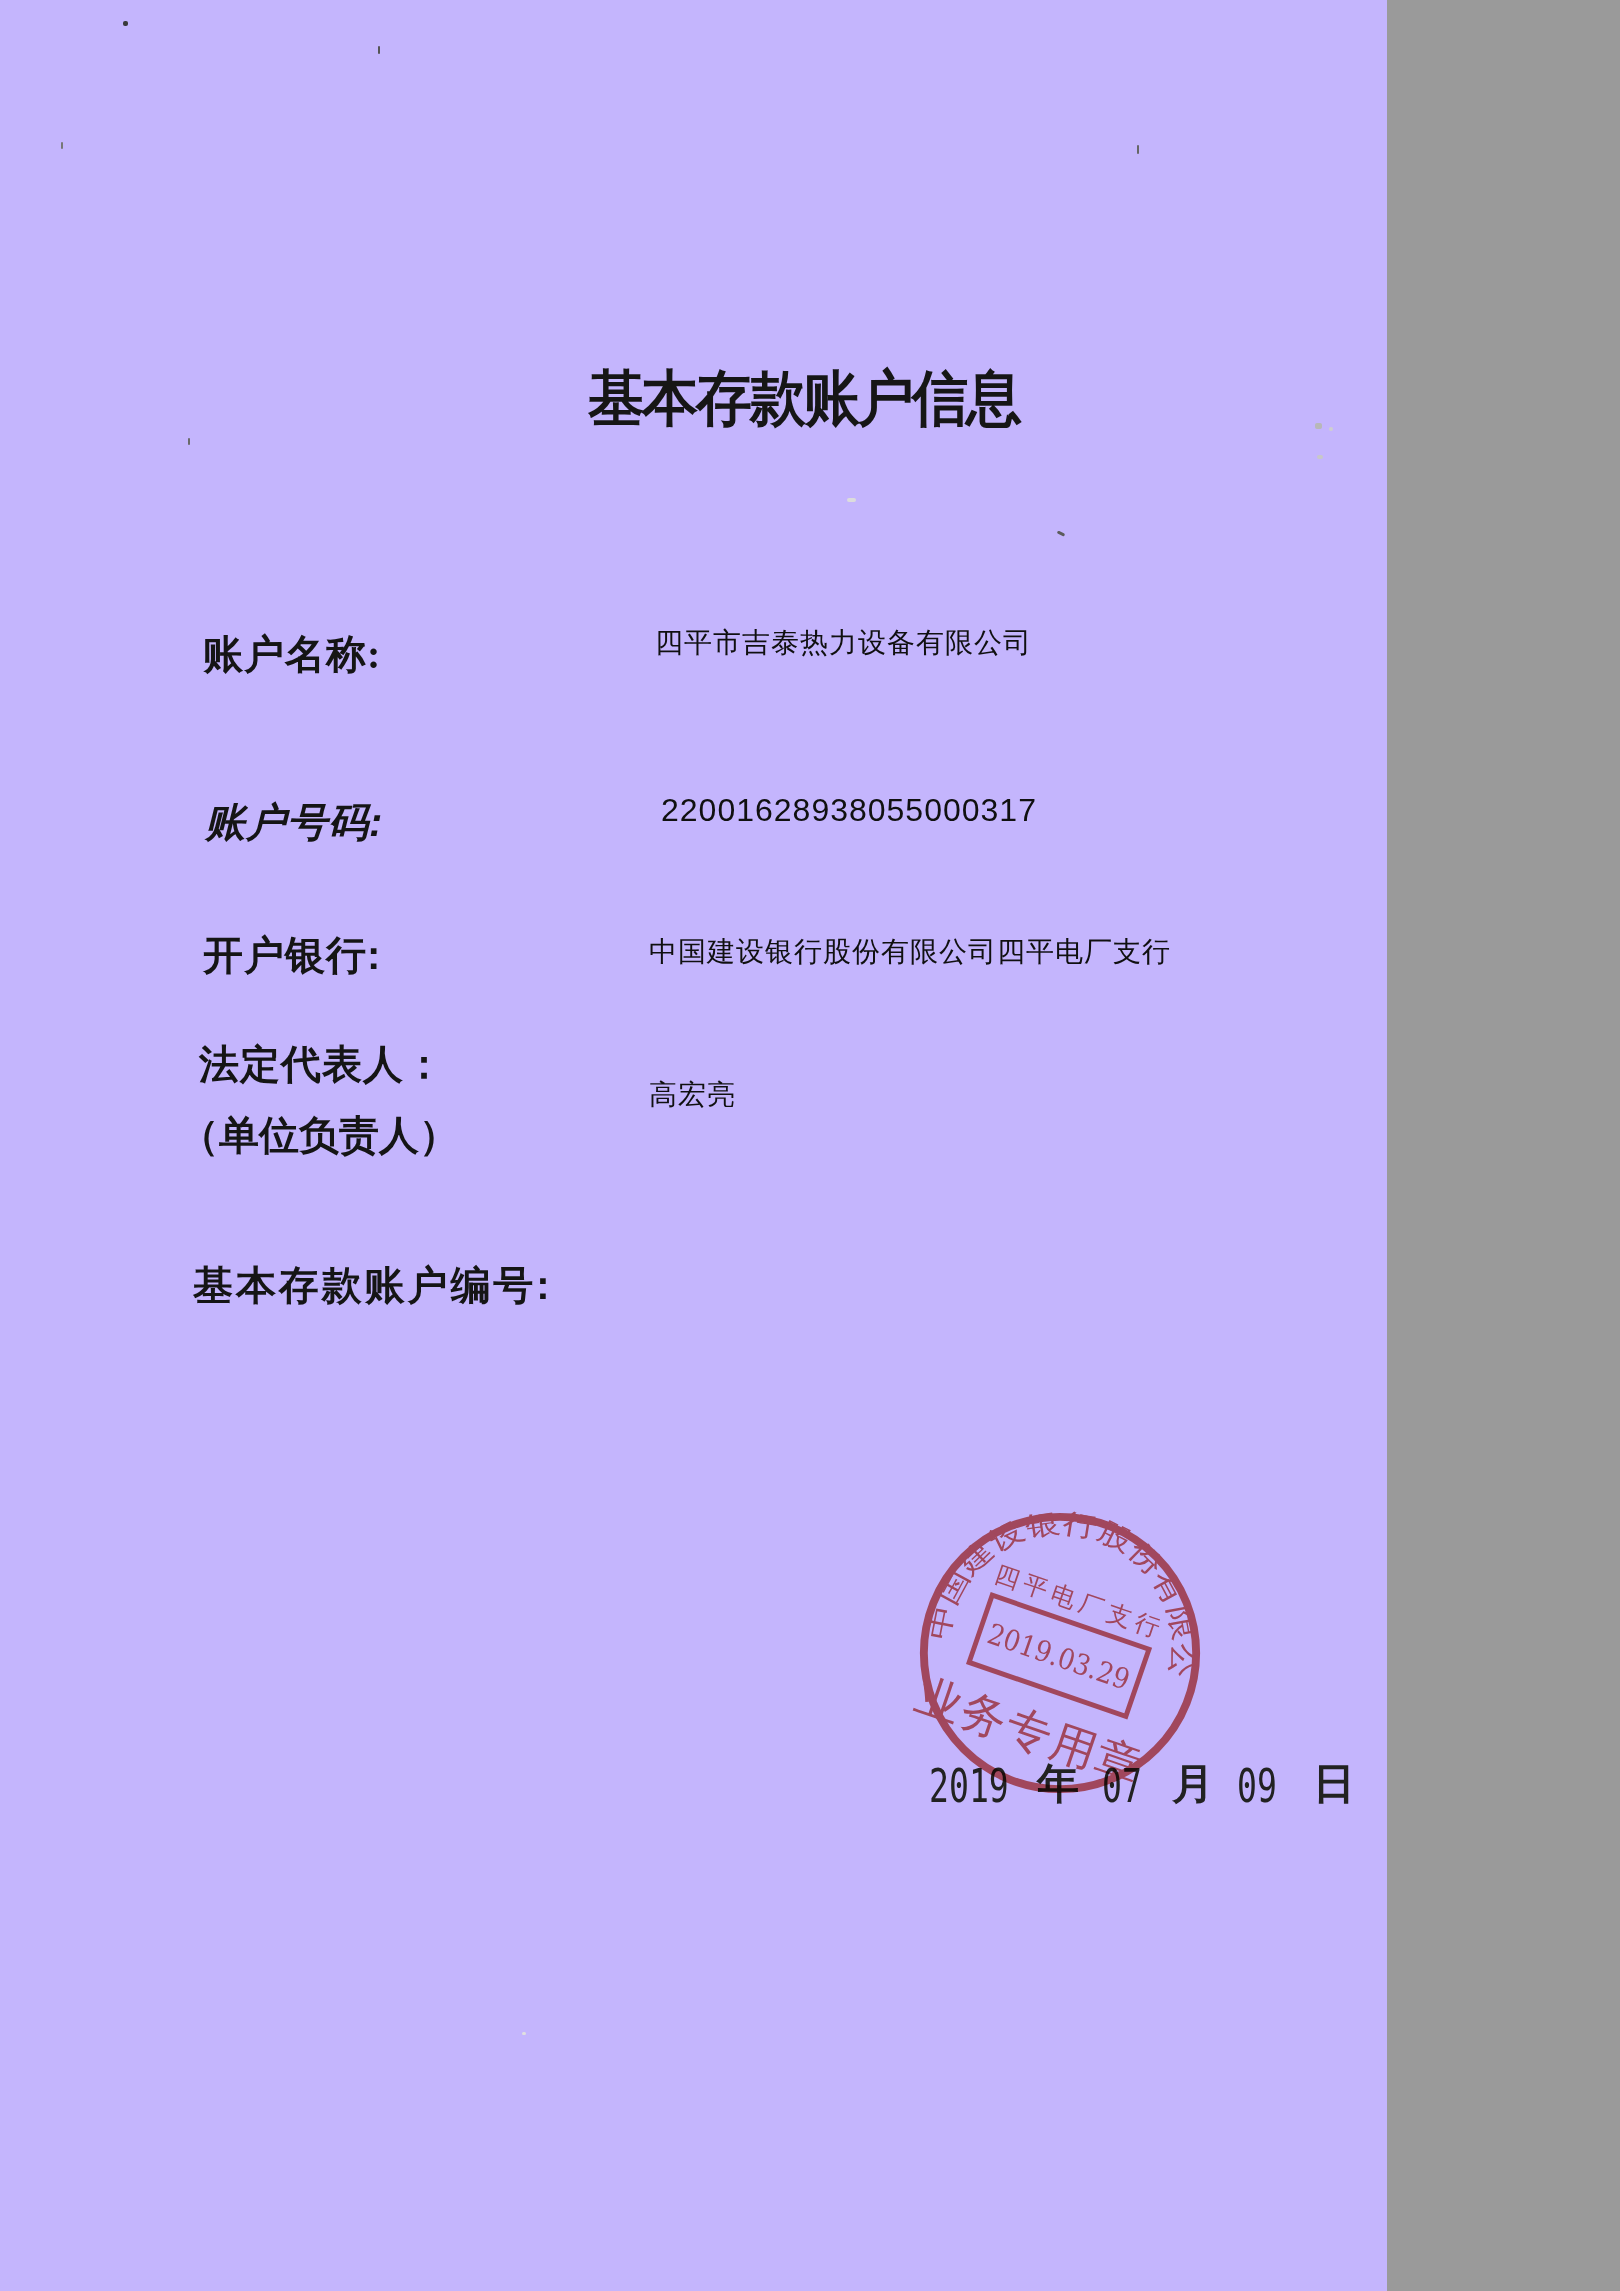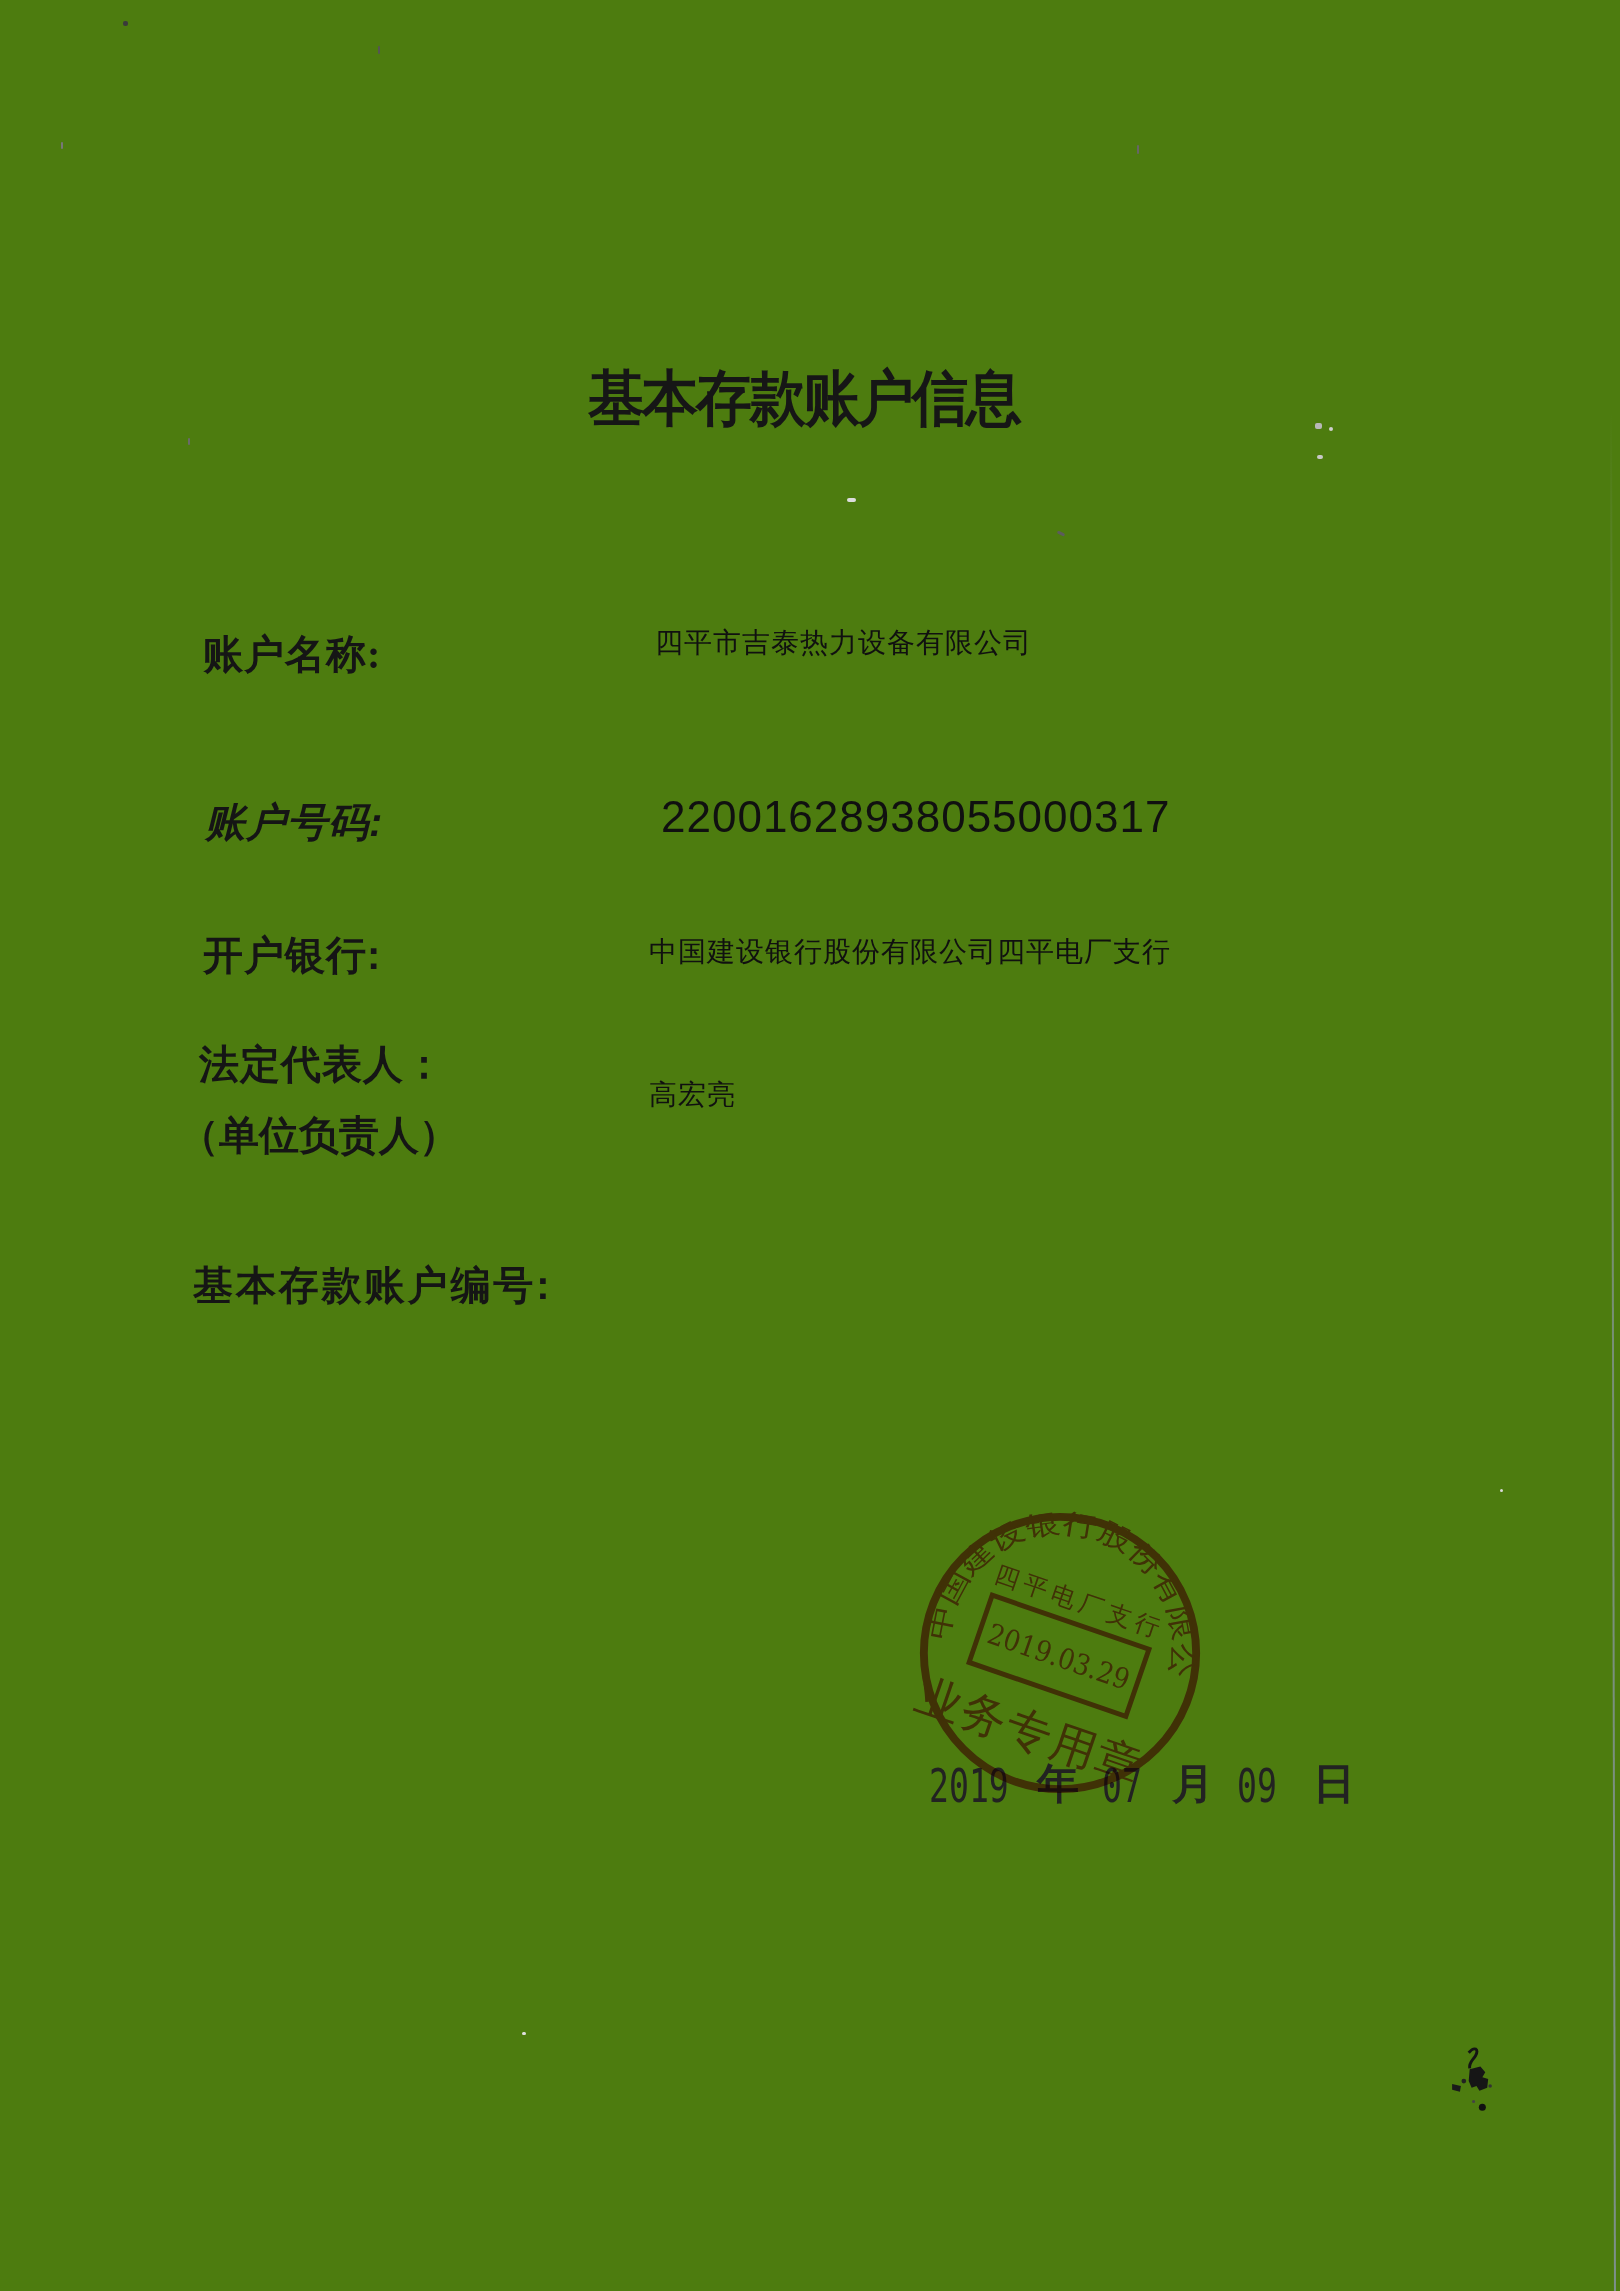--- a/index.html
+++ b/index.html
@@ -1,19 +1,19 @@
 <!DOCTYPE html>
 <html><head>
 <meta charset="utf-8">
 <style>
   html,body{margin:0;padding:0;background:#9a9a9a;}
   .page{
     position:relative;
-    width:1620px;height:2292px;
-    background:#4d7c0f;
+    width:1387px;height:2292px;
+    background:#c4b5fd;
     overflow:hidden;
     font-family:"Liberation Sans",sans-serif;
     color:#1c1c1c;
   }
   .title{
     position:absolute;left:588px;top:359px;
     font-family:"DejaVu Serif",serif;
     font-weight:bold;font-size:56px;letter-spacing:-2px;
     color:#161616;white-space:nowrap;
     transform:scaleY(1.08);transform-origin:top left;
@@ -21,21 +21,21 @@
   .field-label{
     position:absolute;
     font-size:40px;font-weight:600;color:#151515;
     white-space:nowrap;letter-spacing:1px;
   }
   .field-value{
     position:absolute;
     font-size:28px;color:#101010;
     white-space:nowrap;letter-spacing:1px;
   }
-  .num-value{font-size:44px;letter-spacing:1px;}
+  .num-value{font-size:32px;letter-spacing:1px;}
   .date-token{position:absolute;white-space:nowrap;color:#222;margin-top:28px;}
   .date-num{
     font-family:"DejaVu Sans Mono",monospace;
     font-size:46px;
     display:inline-block;transform:scaleX(.72);transform-origin:left top;
   }
   .date-cjk{font-size:42px;font-weight:600;}
   .stamp{
     position:absolute;left:912px;top:1505px;width:296px;height:296px;
     mix-blend-mode:multiply;opacity:.87;

